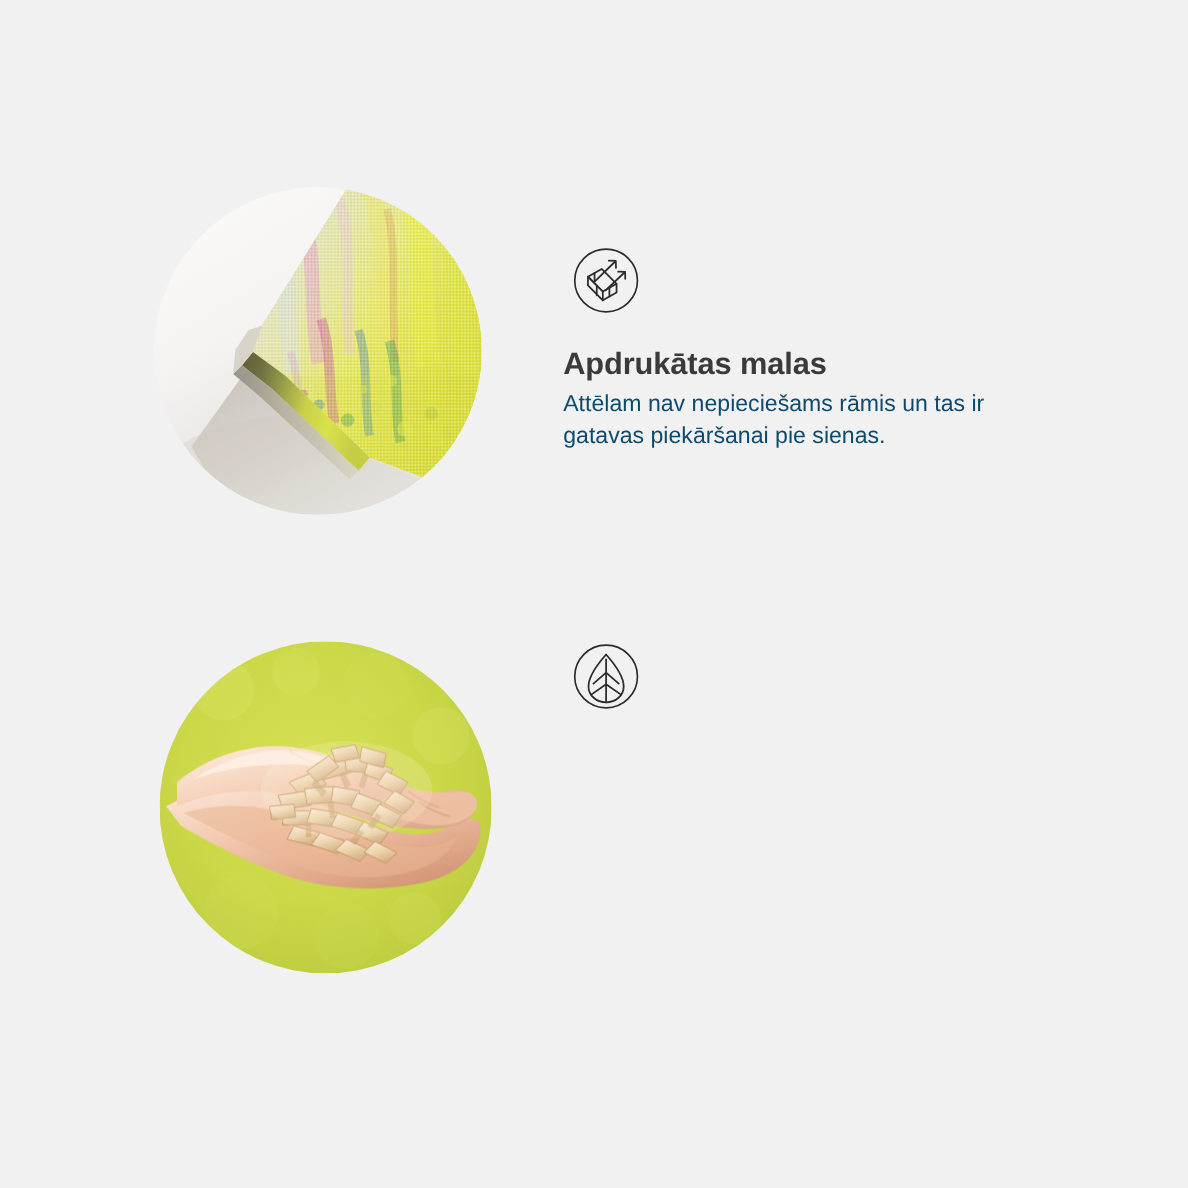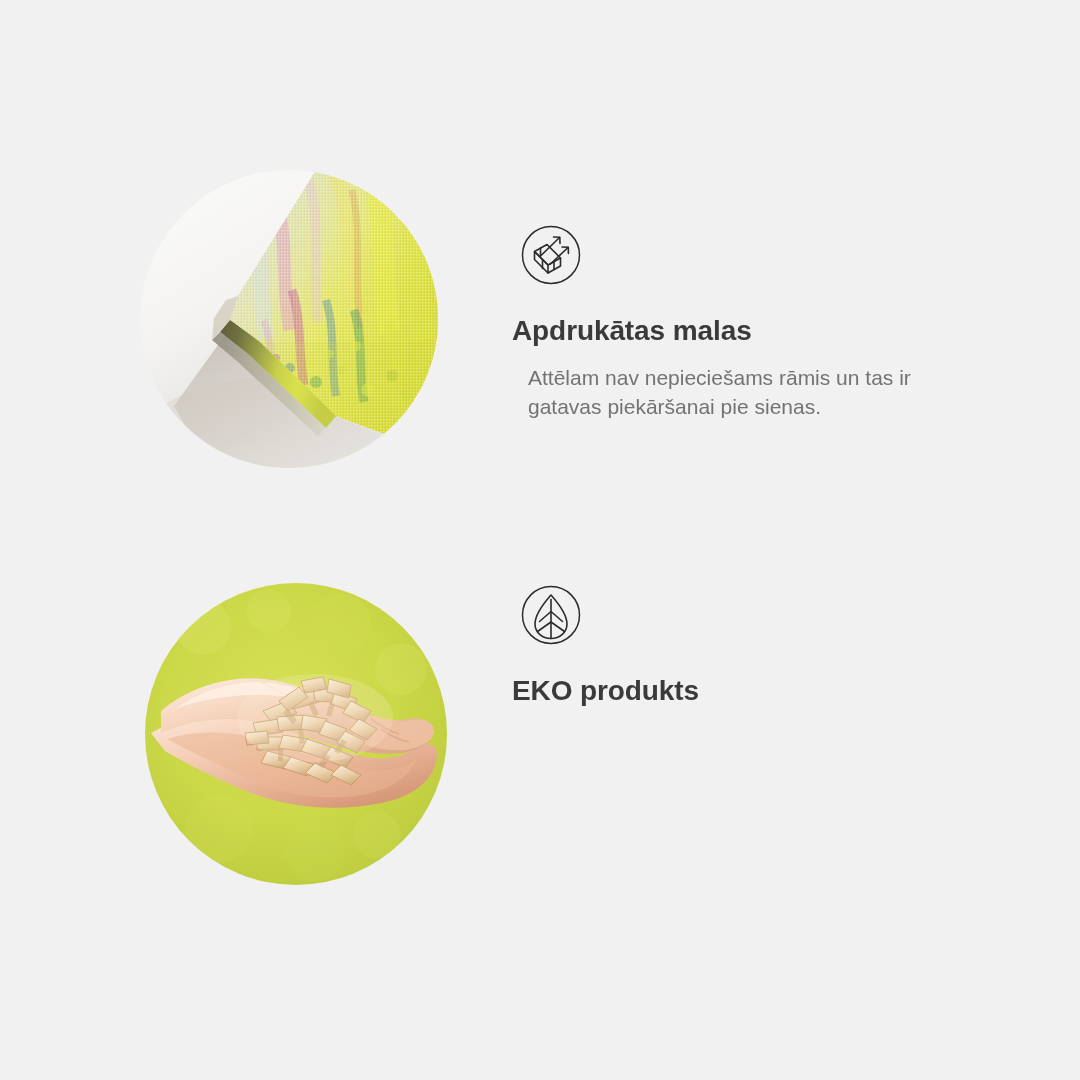--- a/index.html
+++ b/index.html
@@ -73,24 +73,24 @@
 
   .feature-title {
     margin: 0 0 6px 0;
     font-size: 28px;
     line-height: 1.22;
     font-weight: bold;
     color: #3a3a3a;
     letter-spacing: -0.1px;
   }
   .feature-body {
-    margin: 16px;
+    margin: 0;
     font-size: 21px;
     line-height: 28.5px;
-    color: #737373;
+    color: #0c4a6e;
     font-weight: normal;
     max-width: 482px;
     white-space: pre-line;
   }
 </style>
 </head>
 <body>
 
 <div class="page">
 
@@ -332,17 +332,16 @@
       <span class="icon-wrap">
         <svg viewBox="0 0 74 74" fill="none" stroke="#2b2b2b" stroke-width="1.6" stroke-linecap="round" stroke-linejoin="round">
           <circle cx="37" cy="37" r="28.5" stroke="#2b2b2b" stroke-width="1.5"></circle>
           <path d="M37 17 C48.5 30 53 39.5 53 46 C53 54.2 45.8 60.5 37 60.5
                    C28.2 60.5 21 54.2 21 46 C21 39.5 25.5 30 37 17 Z"></path>
           <path d="M37 21.5 L37 60.5"></path>
           <path d="M37 33.5 L25.5 43.5 M37 33.5 L48.5 43.5"></path>
           <path d="M37 44 L23.5 53.5 M37 44 L50.5 53.5"></path>
         </svg>
       </span>
-      <h2 class="feature-title">EKO produkts</h2>
     </div>
   </section>
 
 </div>
 
 </body></html>

